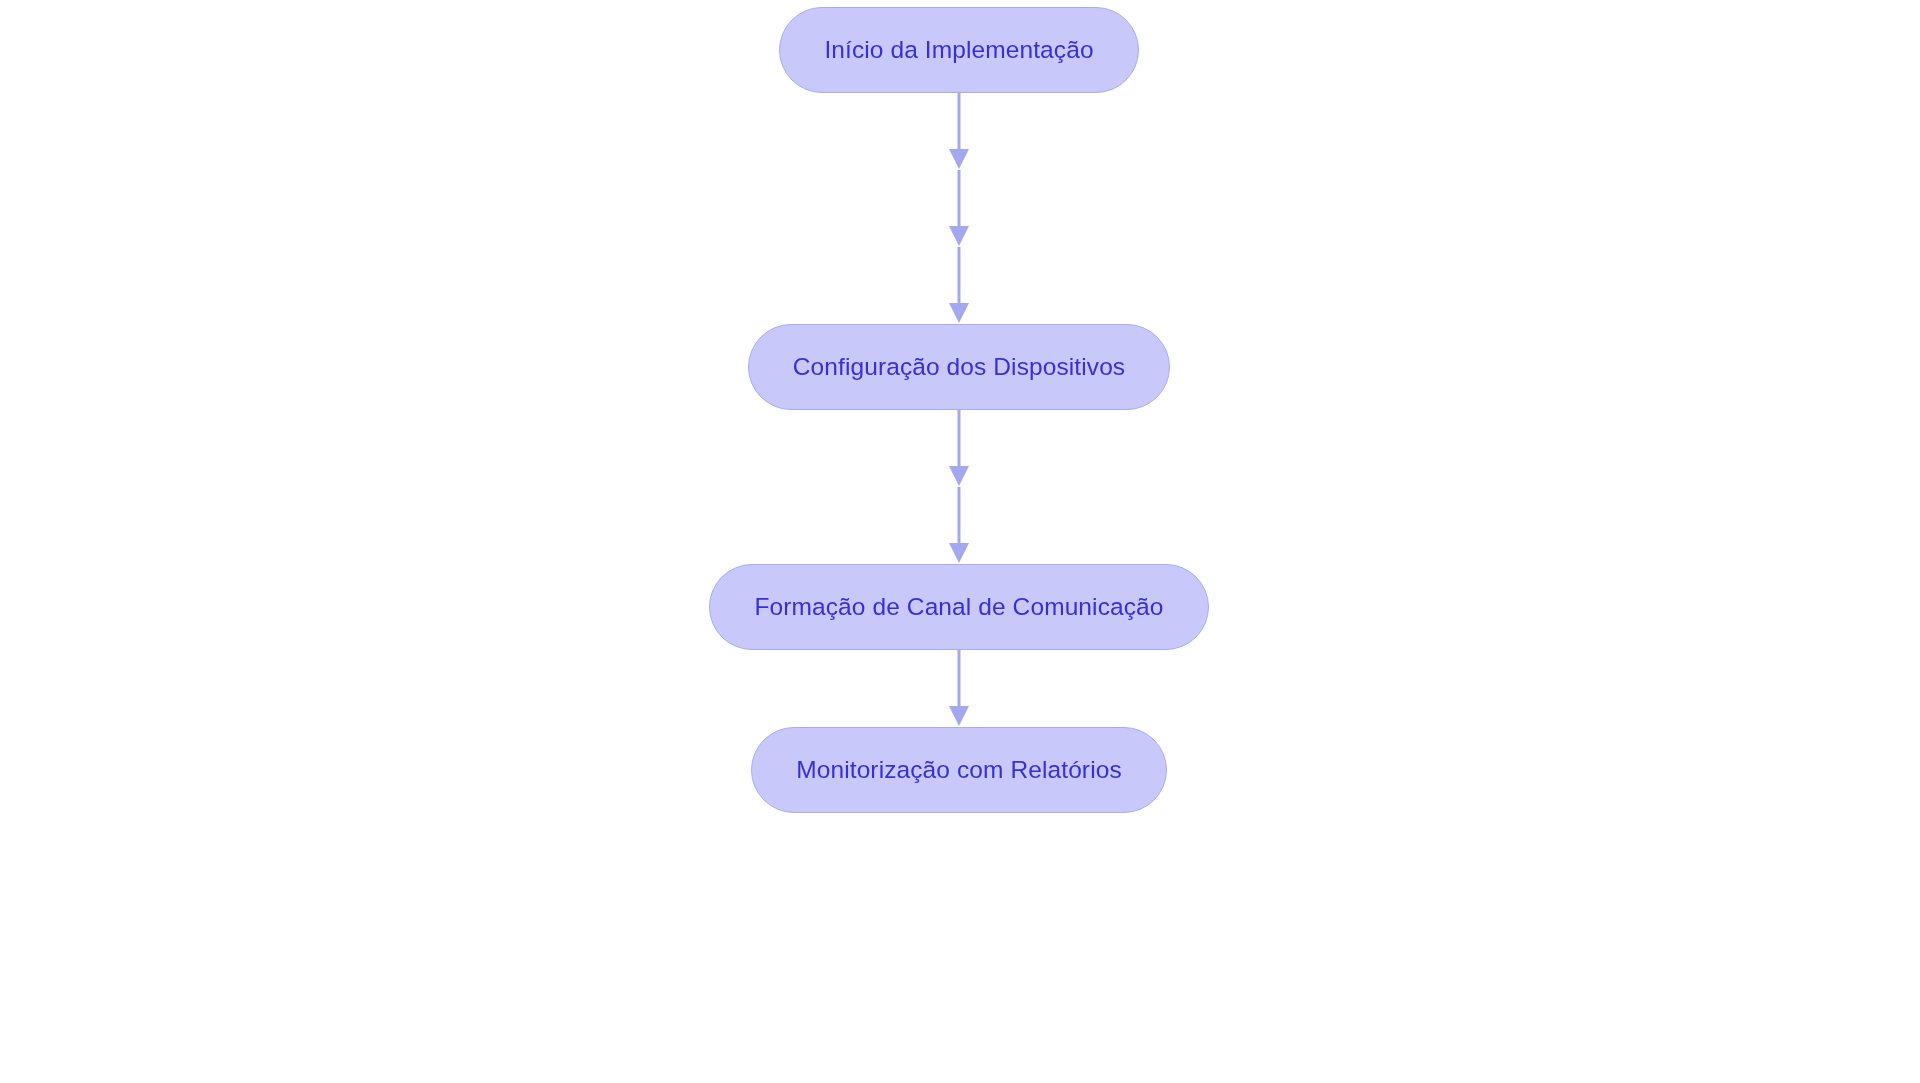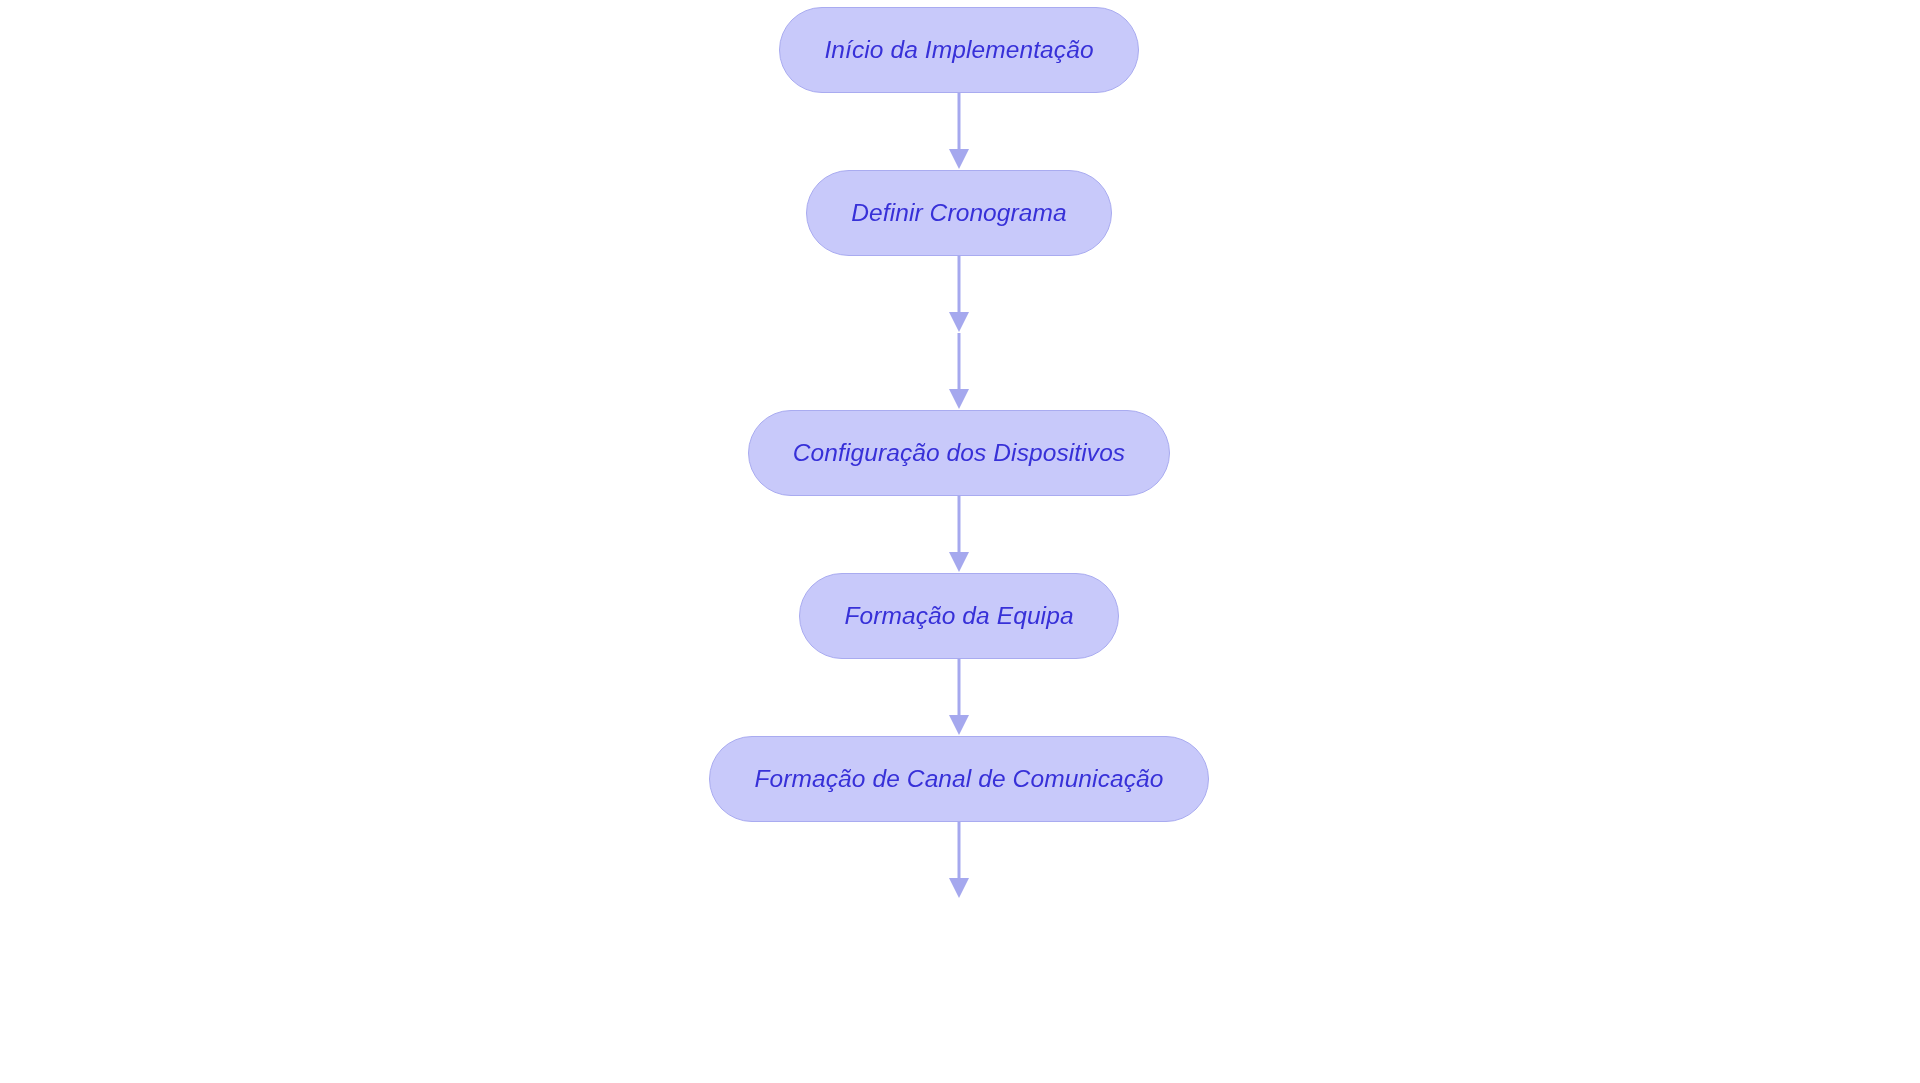--- a/index.html
+++ b/index.html
@@ -13,21 +13,20 @@
     background: #ffffff;
     font-family: "Liberation Sans", "DejaVu Sans", sans-serif;
     overflow: hidden;
   }
 
   #flowchart {
     position: relative;
     width: 1920px;
     height: 1083px;
     background: #ffffff;
-    font-style: italic;
   }
 
   .flow-column {
     position: absolute;
     left: 0;
     top: 0;
     width: 1920px;
     height: 1083px;
     display: flex;
     flex-direction: column;
@@ -85,23 +84,20 @@
       <span class="flow-node-label">Início da Implementação</span>
     </div>
 
     <div class="flow-connector">
       <svg viewBox="0 0 40 77" xmlns="http://www.w3.org/2000/svg" aria-hidden="true">
         <line x1="20" y1="0" x2="20" y2="58" stroke="#a5a8ee" stroke-width="3"></line>
         <polygon points="10,56 30,56 20,76" fill="#a5a8ee"></polygon>
       </svg>
     </div>
 
-    <div class="flow-node">
-      <span class="flow-node-label">Definir Cronograma</span>
-    </div>
 
     <div class="flow-connector">
       <svg viewBox="0 0 40 77" xmlns="http://www.w3.org/2000/svg" aria-hidden="true">
         <line x1="20" y1="0" x2="20" y2="58" stroke="#a5a8ee" stroke-width="3"></line>
         <polygon points="10,56 30,56 20,76" fill="#a5a8ee"></polygon>
       </svg>
     </div>
 
 
     <div class="flow-connector">
@@ -115,37 +111,37 @@
       <span class="flow-node-label">Configuração dos Dispositivos</span>
     </div>
 
     <div class="flow-connector">
       <svg viewBox="0 0 40 77" xmlns="http://www.w3.org/2000/svg" aria-hidden="true">
         <line x1="20" y1="0" x2="20" y2="58" stroke="#a5a8ee" stroke-width="3"></line>
         <polygon points="10,56 30,56 20,76" fill="#a5a8ee"></polygon>
       </svg>
     </div>
 
-    <div class="flow-node">
-      <span class="flow-node-label">Formação da Equipa</span>
-    </div>
 
     <div class="flow-connector">
       <svg viewBox="0 0 40 77" xmlns="http://www.w3.org/2000/svg" aria-hidden="true">
         <line x1="20" y1="0" x2="20" y2="58" stroke="#a5a8ee" stroke-width="3"></line>
         <polygon points="10,56 30,56 20,76" fill="#a5a8ee"></polygon>
       </svg>
     </div>
 
     <div class="flow-node">
       <span class="flow-node-label">Formação de Canal de Comunicação</span>
     </div>
 
     <div class="flow-connector">
       <svg viewBox="0 0 40 77" xmlns="http://www.w3.org/2000/svg" aria-hidden="true">
         <line x1="20" y1="0" x2="20" y2="58" stroke="#a5a8ee" stroke-width="3"></line>
         <polygon points="10,56 30,56 20,76" fill="#a5a8ee"></polygon>
       </svg>
     </div>
 
+    <div class="flow-node">
+      <span class="flow-node-label">Monitorização com Relatórios</span>
+    </div>
 
   </div>
 </div>
 
 </body></html>

